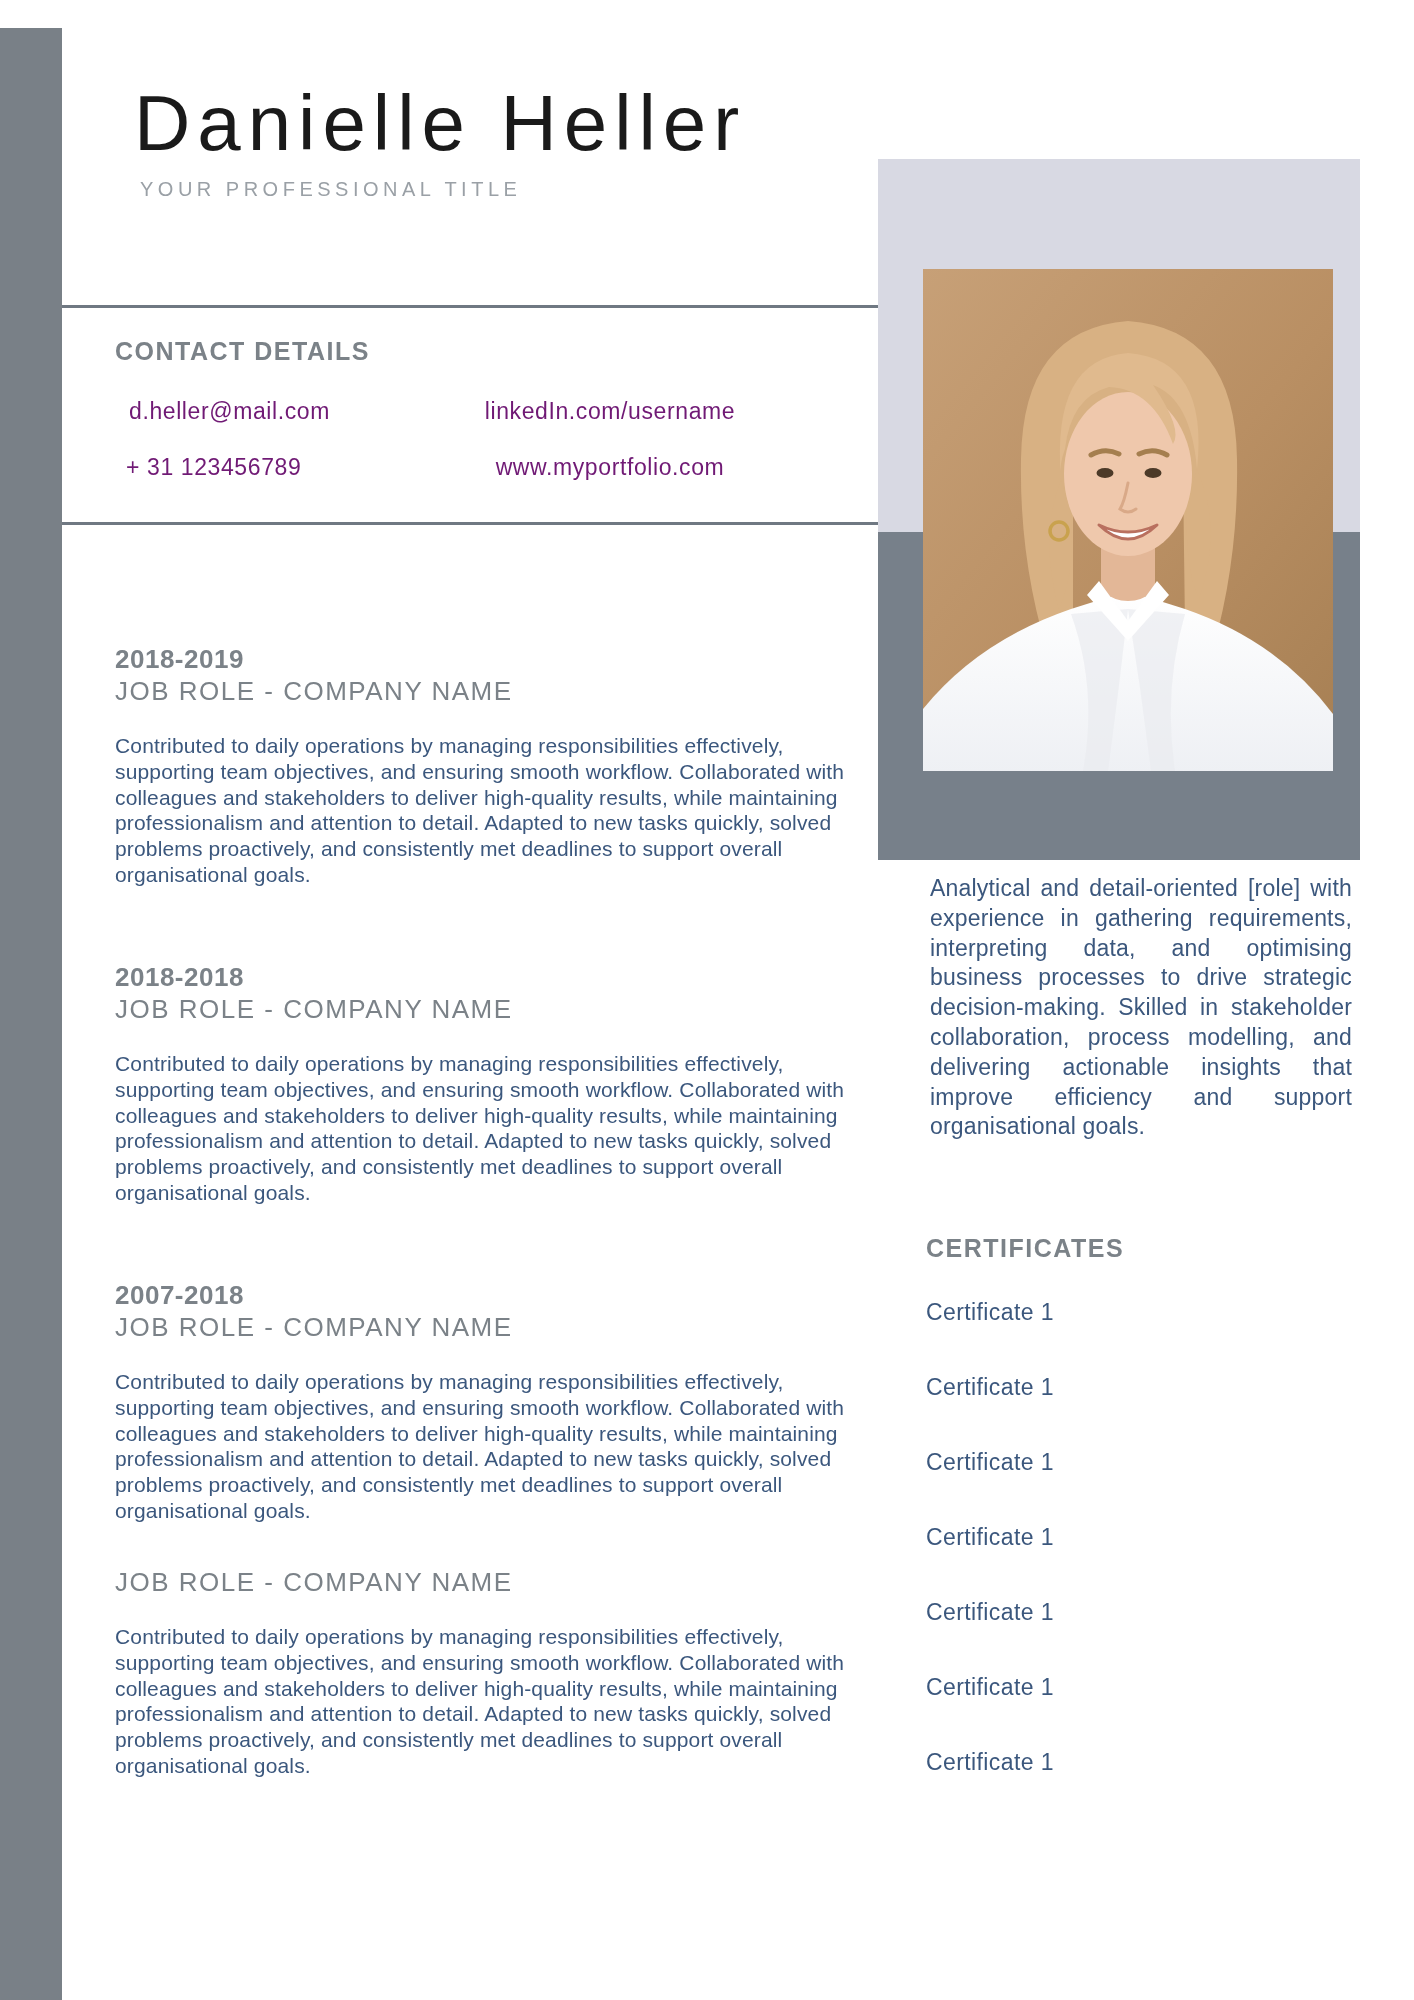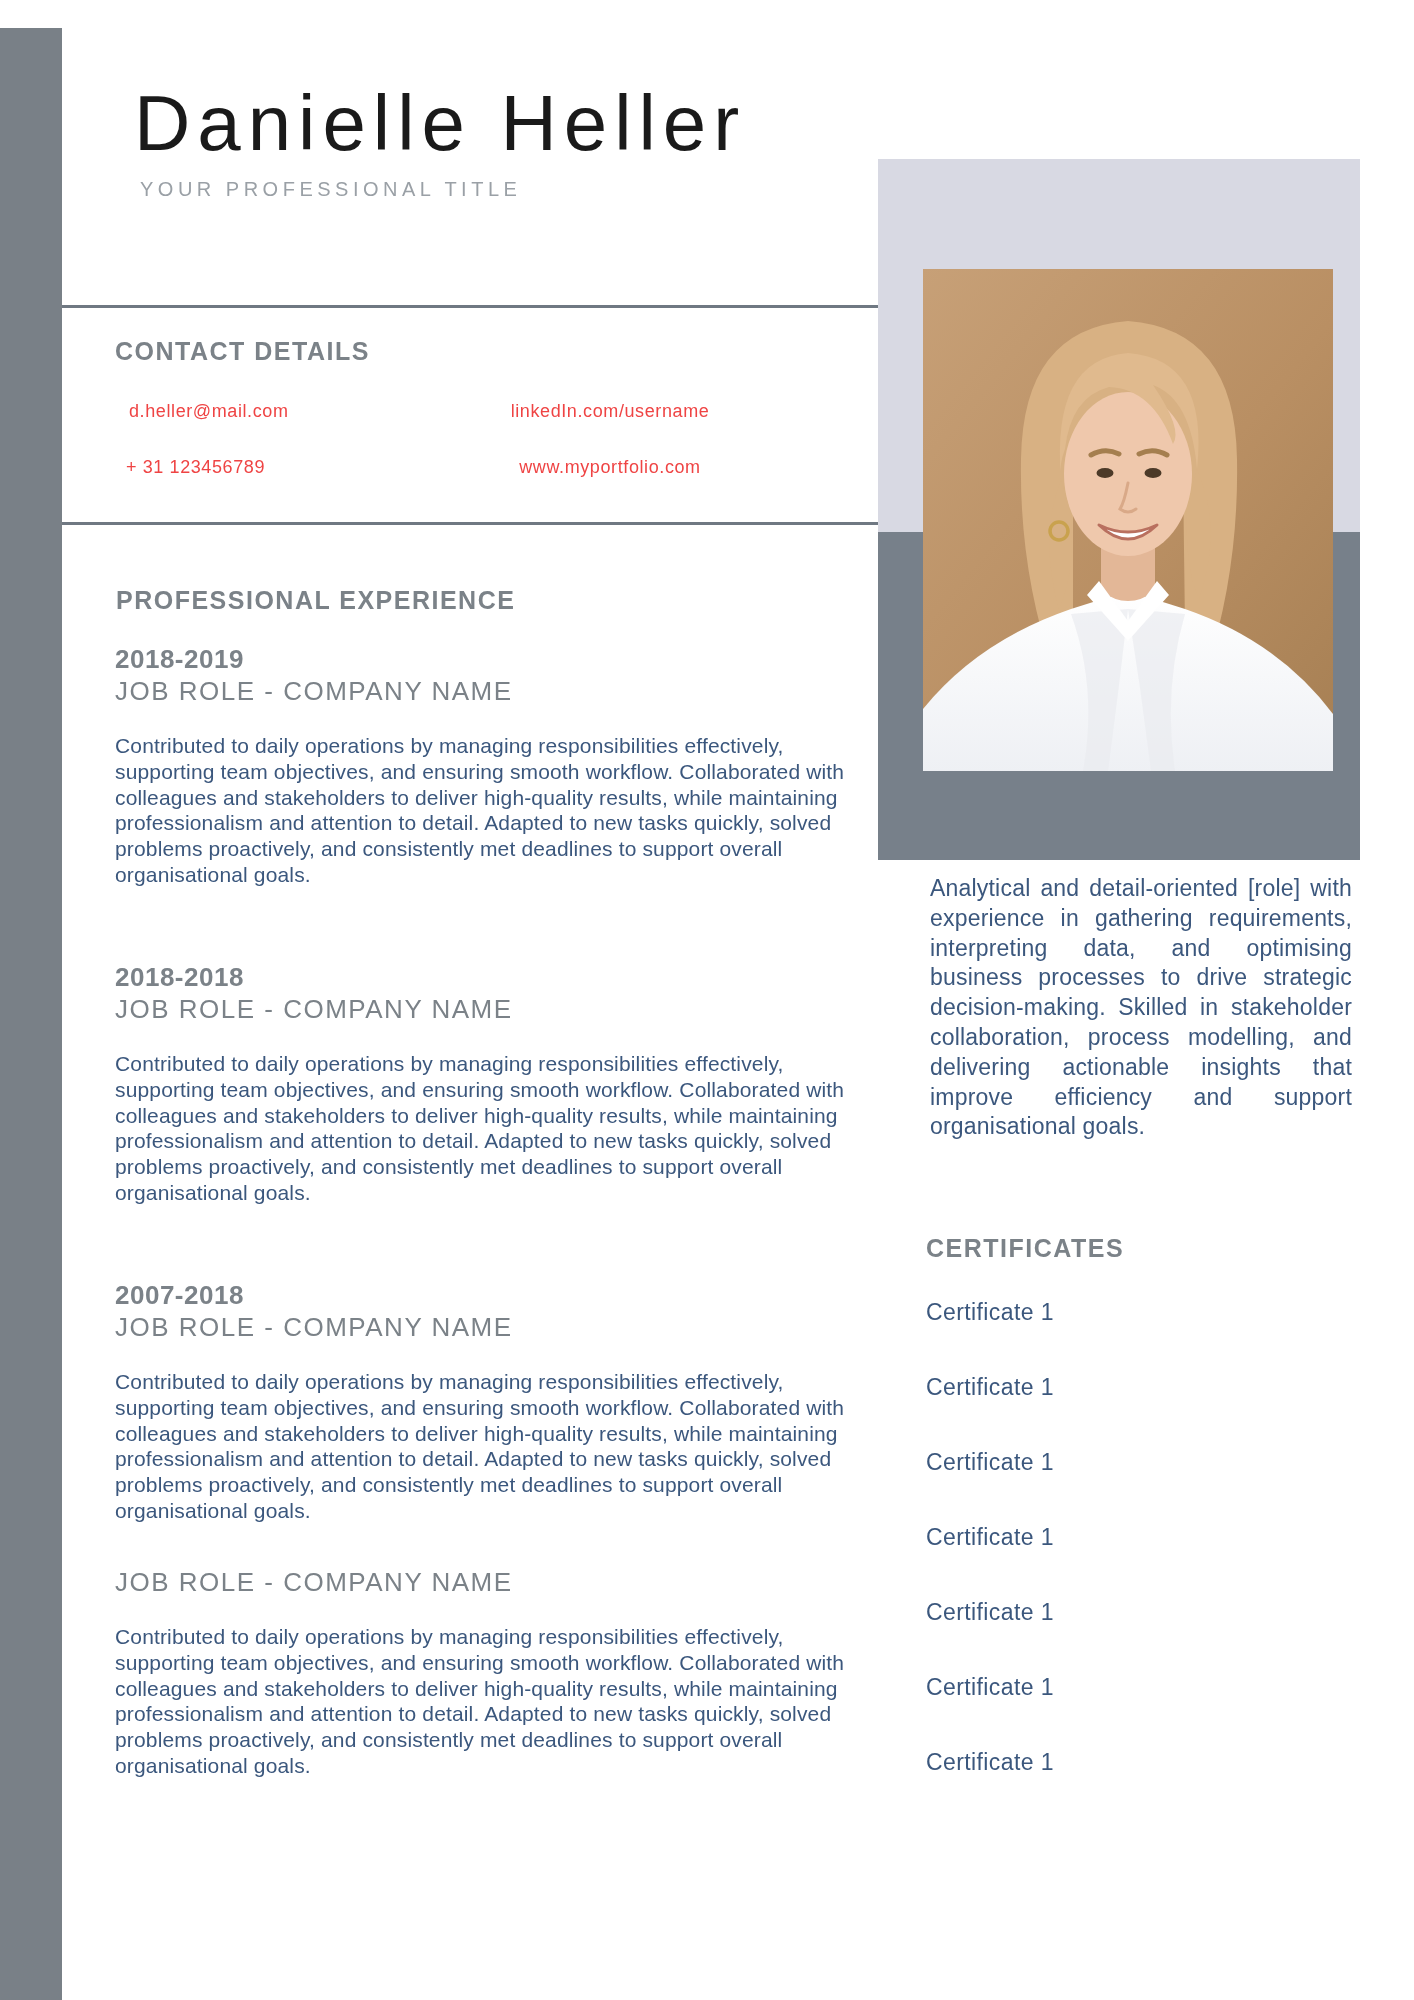--- a/index.html
+++ b/index.html
@@ -30,21 +30,21 @@
     position:absolute;left:140px;top:149px;
     font-size:20px;color:#9aa0a6;letter-spacing:4.5px;
     line-height:1.2;white-space:nowrap;
   }
   .section-heading{
     font-size:25px;font-weight:bold;color:#7b8288;
     letter-spacing:1.5px;line-height:30px;white-space:nowrap;text-align:right;
   }
   .contact-heading{position:absolute;left:115px;top:308px;}
   .contact-item{
-    position:absolute;font-size:18px;color:#ef4444;
+    position:absolute;font-size:23px;color:#701a75;
     letter-spacing:0.6px;line-height:28px;white-space:nowrap;
   }
   .contact-email{left:129px;top:369px;}
   .contact-phone{left:126px;top:425px;}
   .contact-col2{width:300px;text-align:center;}
   .contact-linkedin{left:460px;top:369px;}
   .contact-website{left:460px;top:425px;}
 
   .experience-heading{position:absolute;left:116px;top:557px;}
   .entry{position:absolute;left:115px;width:730px;}
@@ -102,21 +102,20 @@
 
   <div class="candidate-name">Danielle Heller</div>
   <div class="professional-title">YOUR PROFESSIONAL TITLE</div>
 
   <div class="section-heading contact-heading">CONTACT DETAILS</div>
   <div class="contact-item contact-email">d.heller@mail.com</div>
   <div class="contact-item contact-phone">+ 31 123456789</div>
   <div class="contact-item contact-col2 contact-linkedin">linkedIn.com/username</div>
   <div class="contact-item contact-col2 contact-website">www.myportfolio.com</div>
 
-  <div class="section-heading experience-heading">PROFESSIONAL EXPERIENCE</div>
 
   <div class="entry" style="top:615px;">
     <div class="entry-dates">2018-2019</div>
     <div class="entry-role">JOB ROLE - COMPANY NAME</div>
     <div class="entry-description">Contributed to daily operations by managing responsibilities effectively, supporting team objectives, and ensuring smooth workflow. Collaborated with colleagues and stakeholders to deliver high-quality results, while maintaining professionalism and attention to detail. Adapted to new tasks quickly, solved problems proactively, and consistently met deadlines to support overall organisational goals.</div>
   </div>
 
   <div class="entry" style="top:933px;">
     <div class="entry-dates">2018-2018</div>
     <div class="entry-role">JOB ROLE - COMPANY NAME</div>

